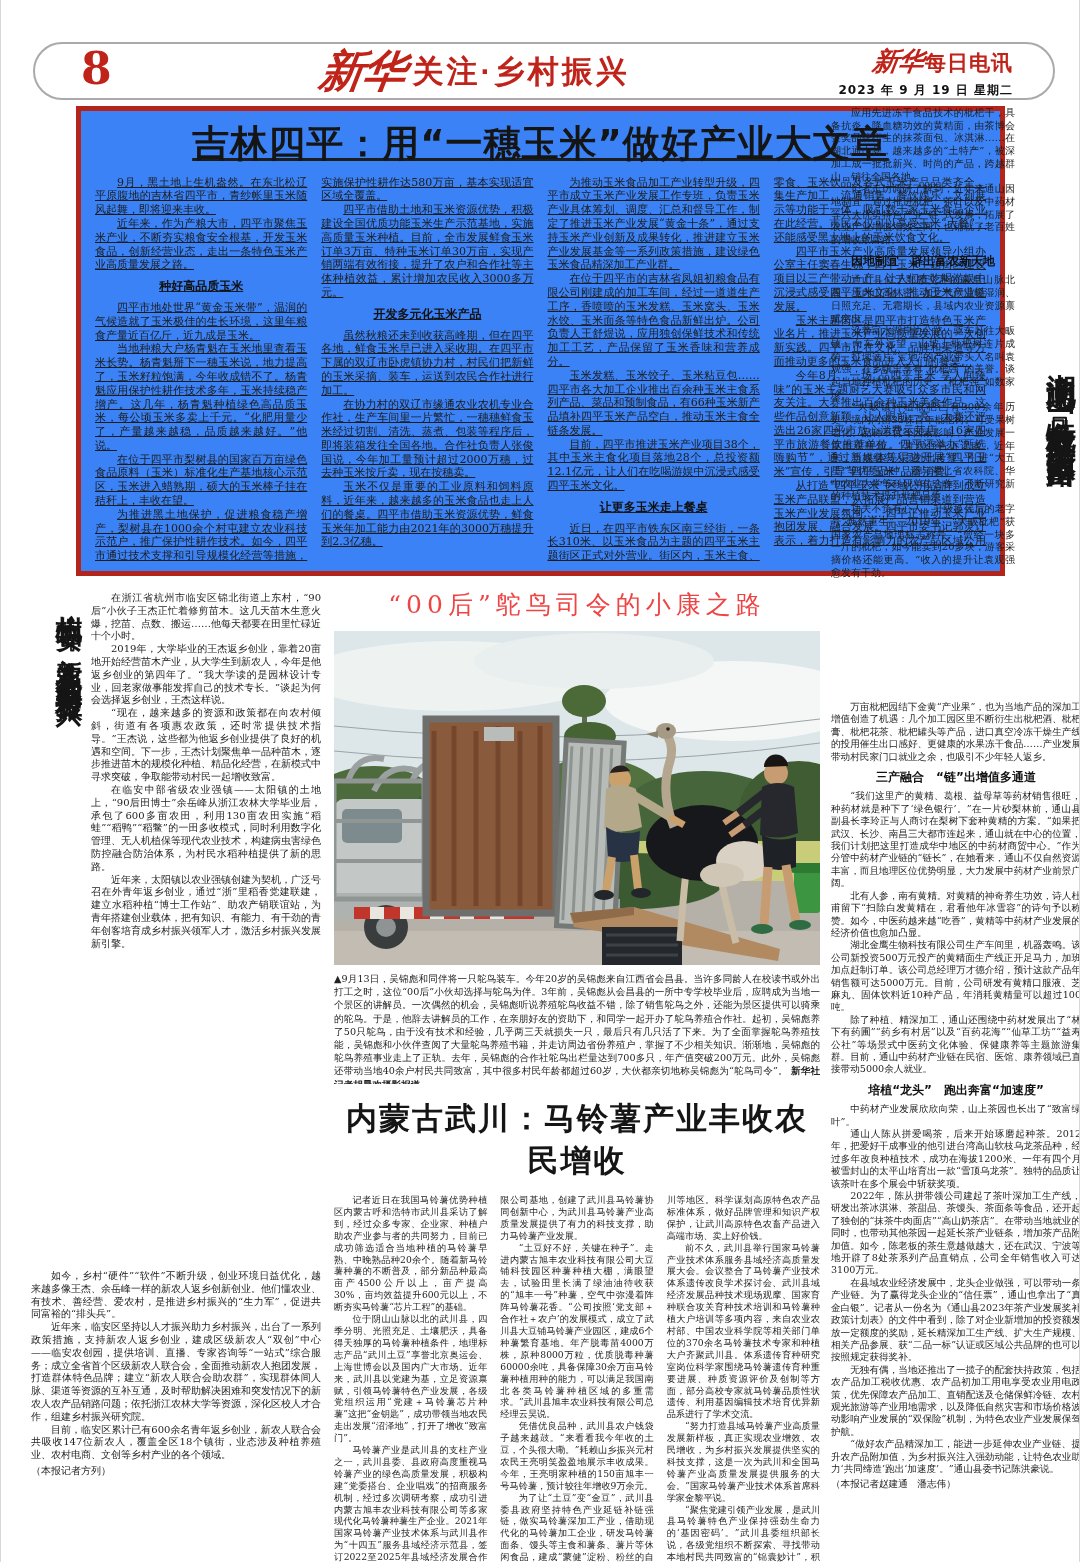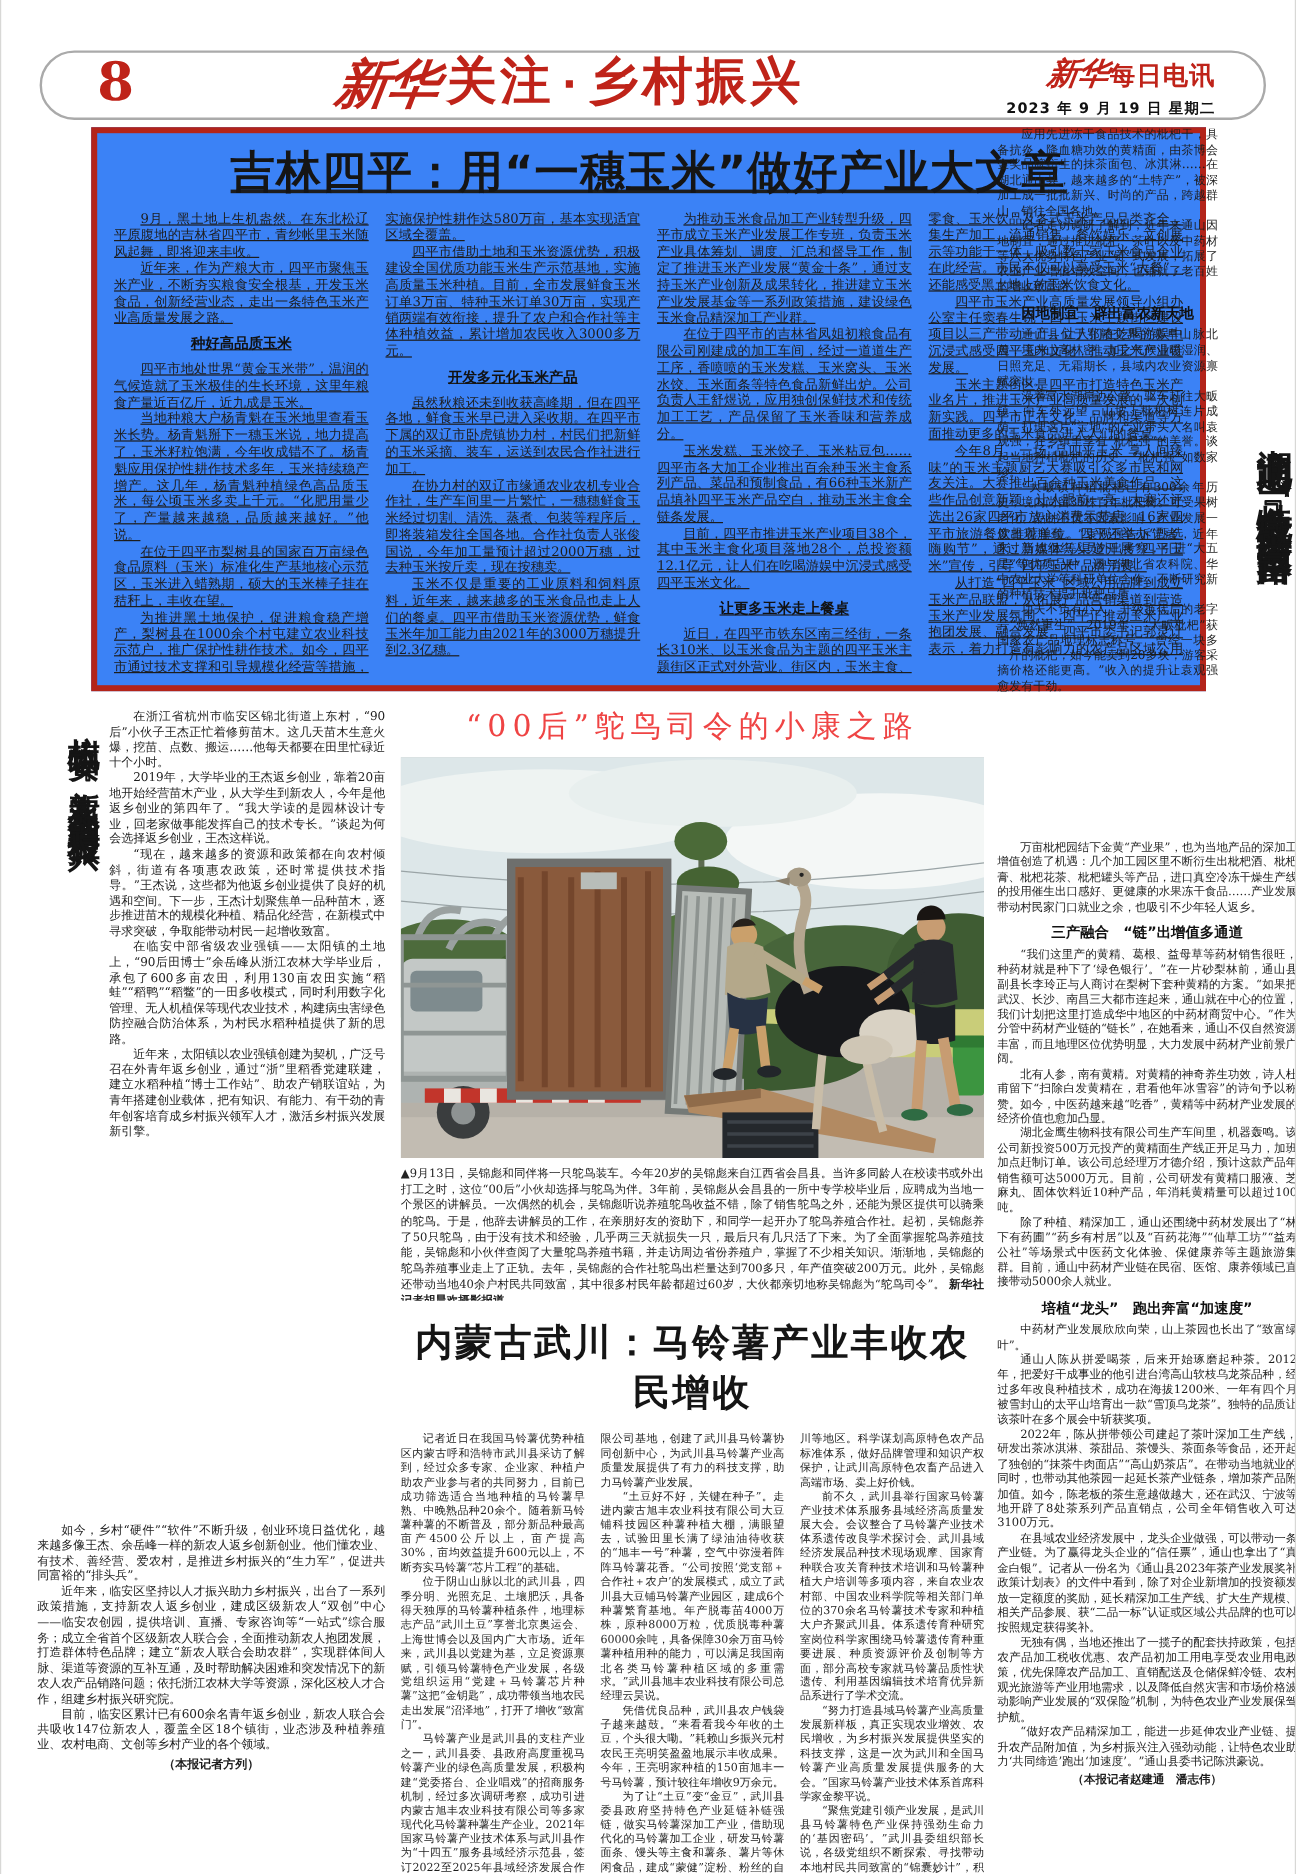--- a/index.html
+++ b/index.html
@@ -28,22 +28,22 @@
     color:var(--accent-red);font-size:44px;font-weight:bold;
     font-family:"DejaVu Serif",serif;line-height:1;transform:translateY(-2px);
   }
   .section-title{display:flex;align-items:center;gap:8px;}
   .logo-script{
     color:var(--accent-red);font-size:44px;font-weight:bold;font-style:italic;
     font-family:"DejaVu Serif",serif;letter-spacing:-2px;transform:skewX(-8deg);
     line-height:1;
   }
   .section-text{
-    color:var(--accent-red);font-size:42px;font-weight:900;
-    font-family:Liberation Mono, monospace;letter-spacing:3px;
+    color:var(--accent-red);font-size:31px;font-weight:900;
+    font-family:Liberation Sans, sans-serif;letter-spacing:3px;
     line-height:1;
   }
   .paper-brand{text-align:right;}
   .brand-line{display:flex;align-items:baseline;justify-content:flex-end;gap:2px;}
   .brand-script{
     color:var(--accent-red);font-size:26px;font-weight:bold;font-style:italic;
     transform:skewX(-8deg);font-family:"DejaVu Serif",serif;letter-spacing:-1px;
   }
   .brand-rest{
     color:var(--accent-red);font-size:21px;font-weight:900;
@@ -64,21 +64,21 @@
   .feature-body{
     height:396px;column-count:4;column-gap:14px;column-fill:auto;
     font-size:11px;line-height:13.8px;text-align:justify;overflow:hidden;
   }
   
   .para{margin:0;text-indent:2em;}
   .subhead{
     text-align:center;font-weight:bold;font-size:12px;margin:8px 0 7px;
     font-family:"DejaVu Sans",sans-serif;text-indent:0;color:#111;
   }
-  .byline{margin:3px 0 0;text-indent:0;text-align:center;font-weight:bold;}
+  .byline{margin:3px 0 0;text-indent:0;text-align:left;font-weight:normal;}
   
   .right-region{position:absolute;left:830px;top:95px;width:250px;height:1467px;}
   .rt-top{display:flex;height:600px;}
   .rt-text-top{
     width:184px;height:600px;overflow:hidden;font-size:10px;line-height:12.7px;
     text-align:justify;
     margin-top:12px;
   }
   .rt-vtitle{
     width:66px;height:600px;writing-mode:vertical-rl;text-orientation:upright;

